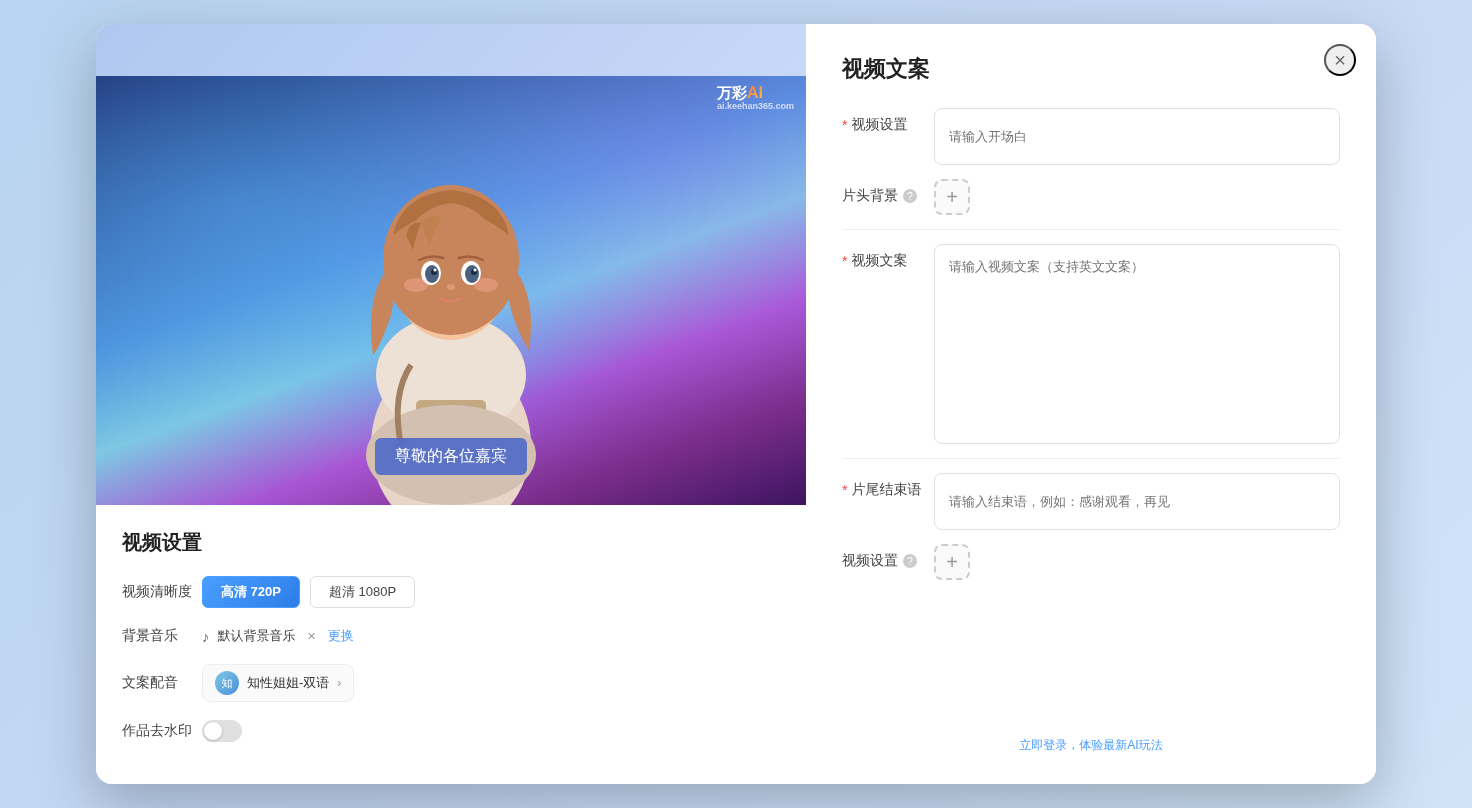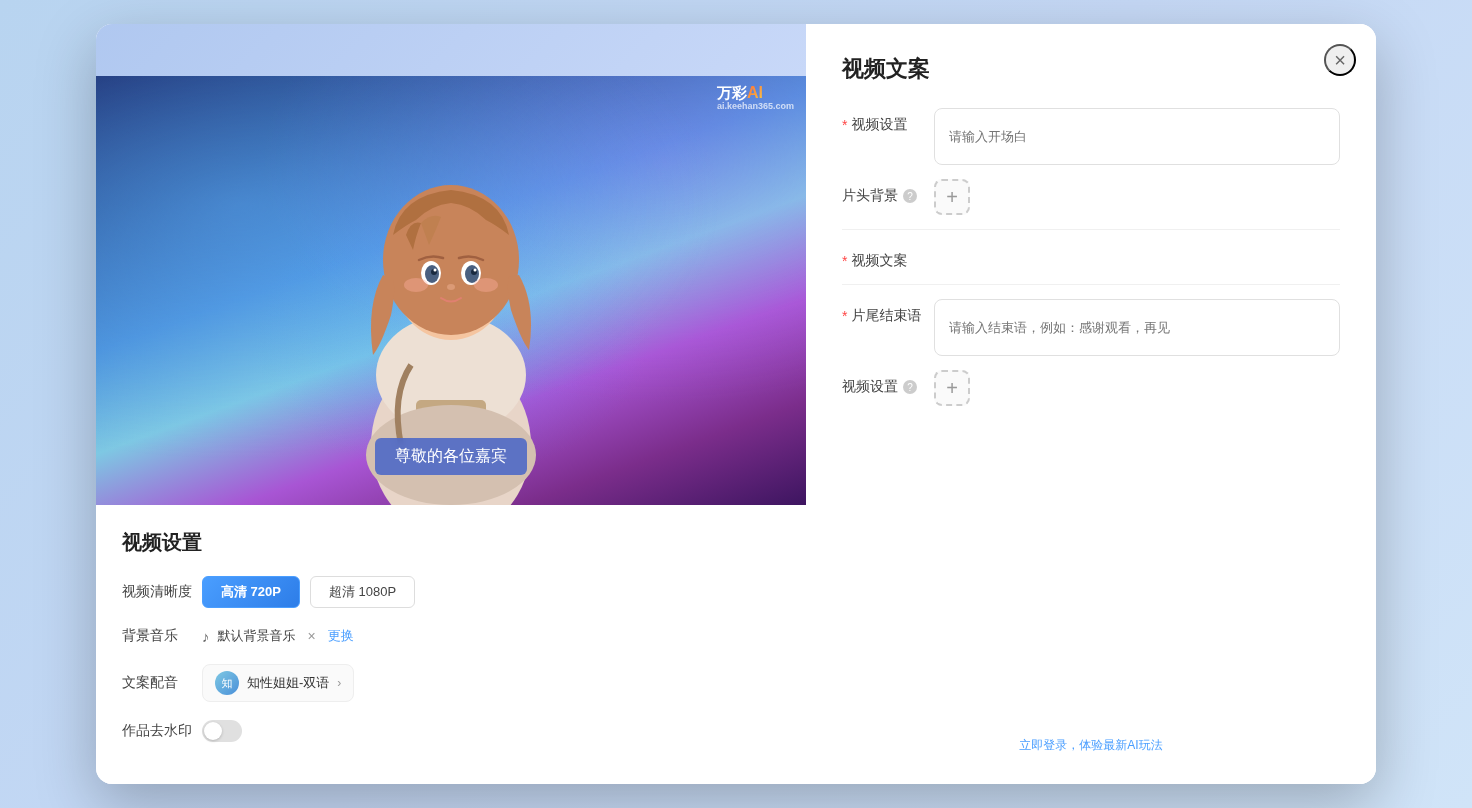--- a/index.html
+++ b/index.html
@@ -517,20 +517,21 @@
           <div class="add-btn">+</div>
         </div>
 
         <div class="divider"></div>
 
         <div class="form-row">
           <div class="form-label">
             <span class="required">*</span>
             <span>视频文案</span>
           </div>
+          <textarea class="textarea-input" placeholder="请输入视频文案（支持英文文案）" style=""></textarea>
         </div>
 
         <div class="divider"></div>
 
         <div class="form-row">
           <div class="form-label">
             <span class="required">*</span>
             <span>片尾结束语</span>
           </div>
           <input type="text" class="text-input" placeholder="请输入结束语，例如：感谢观看，再见" style="">

